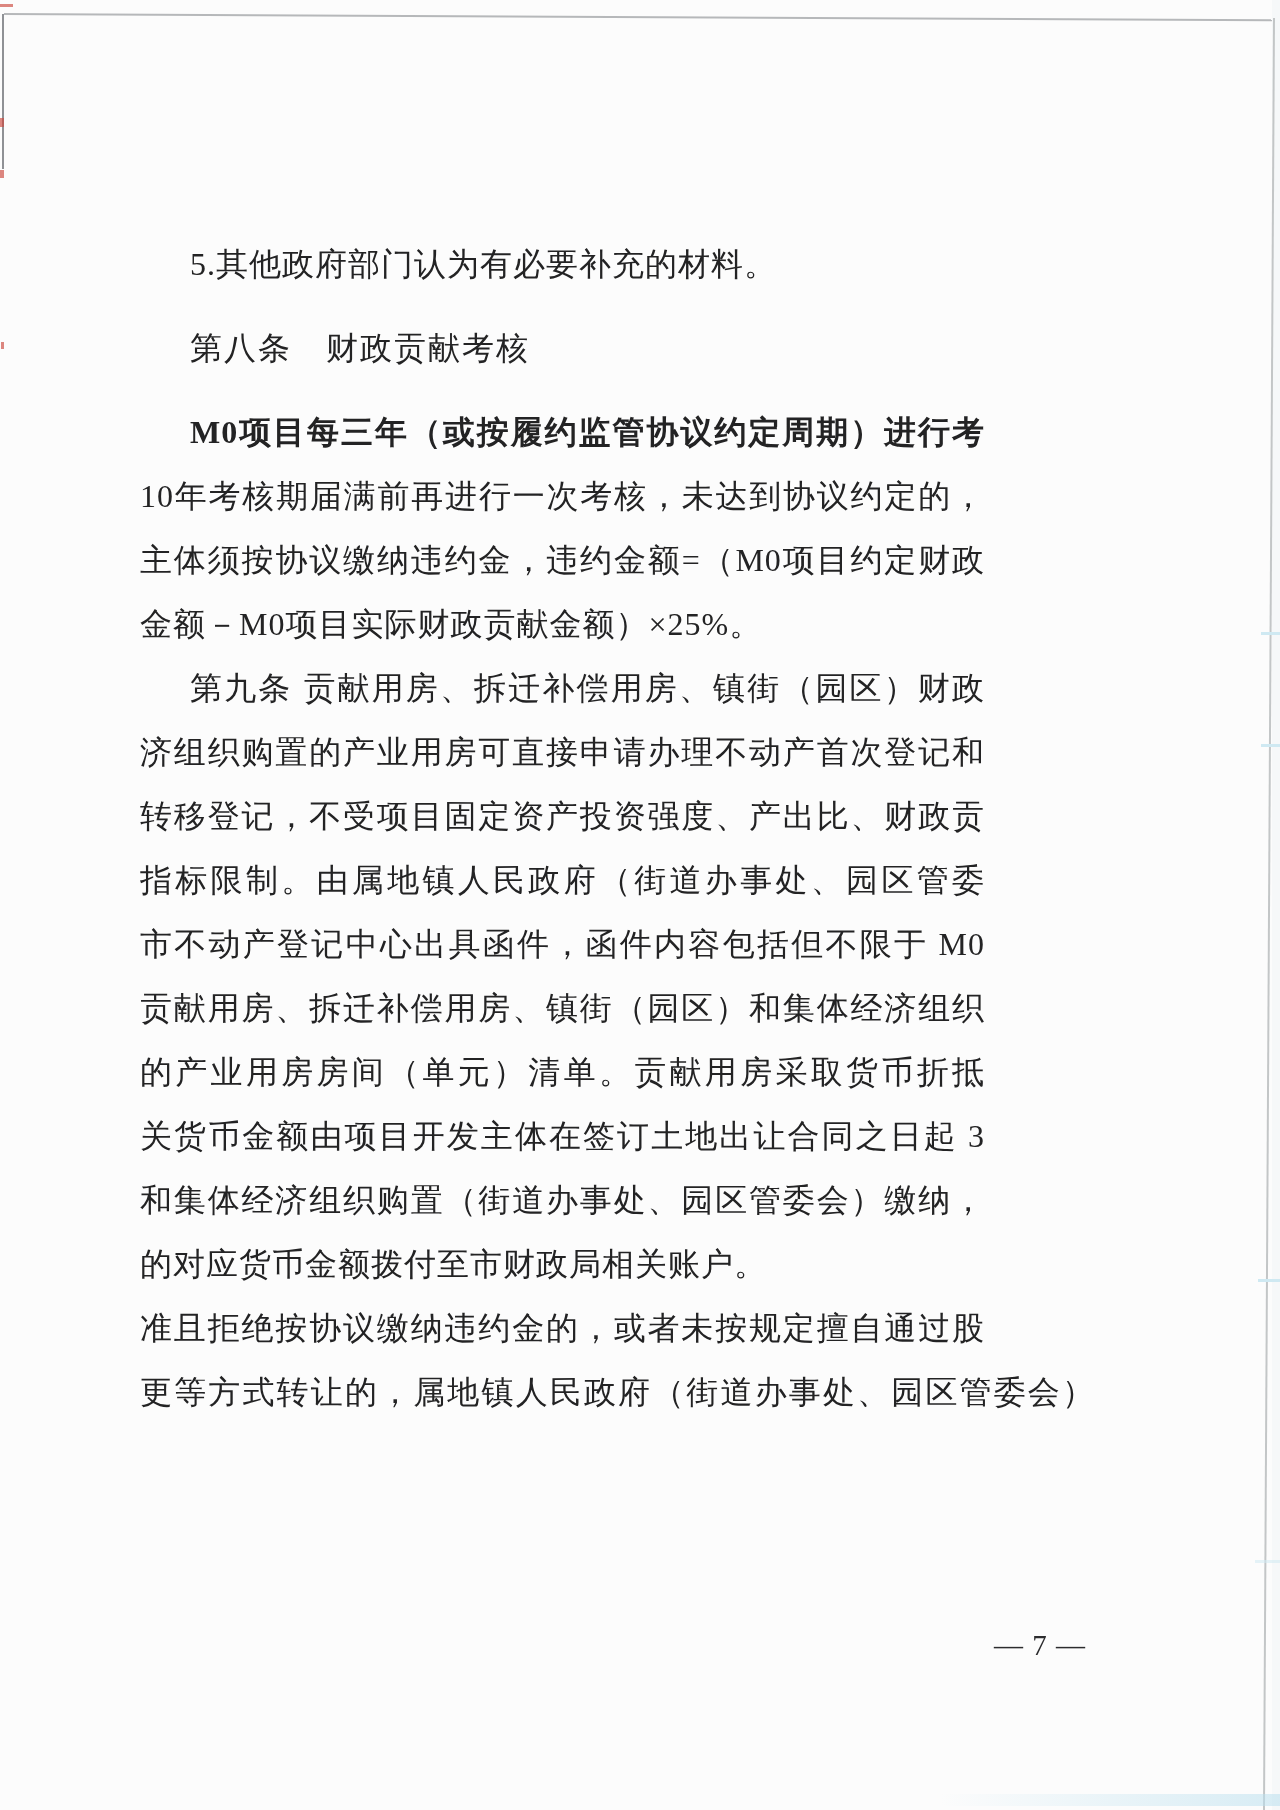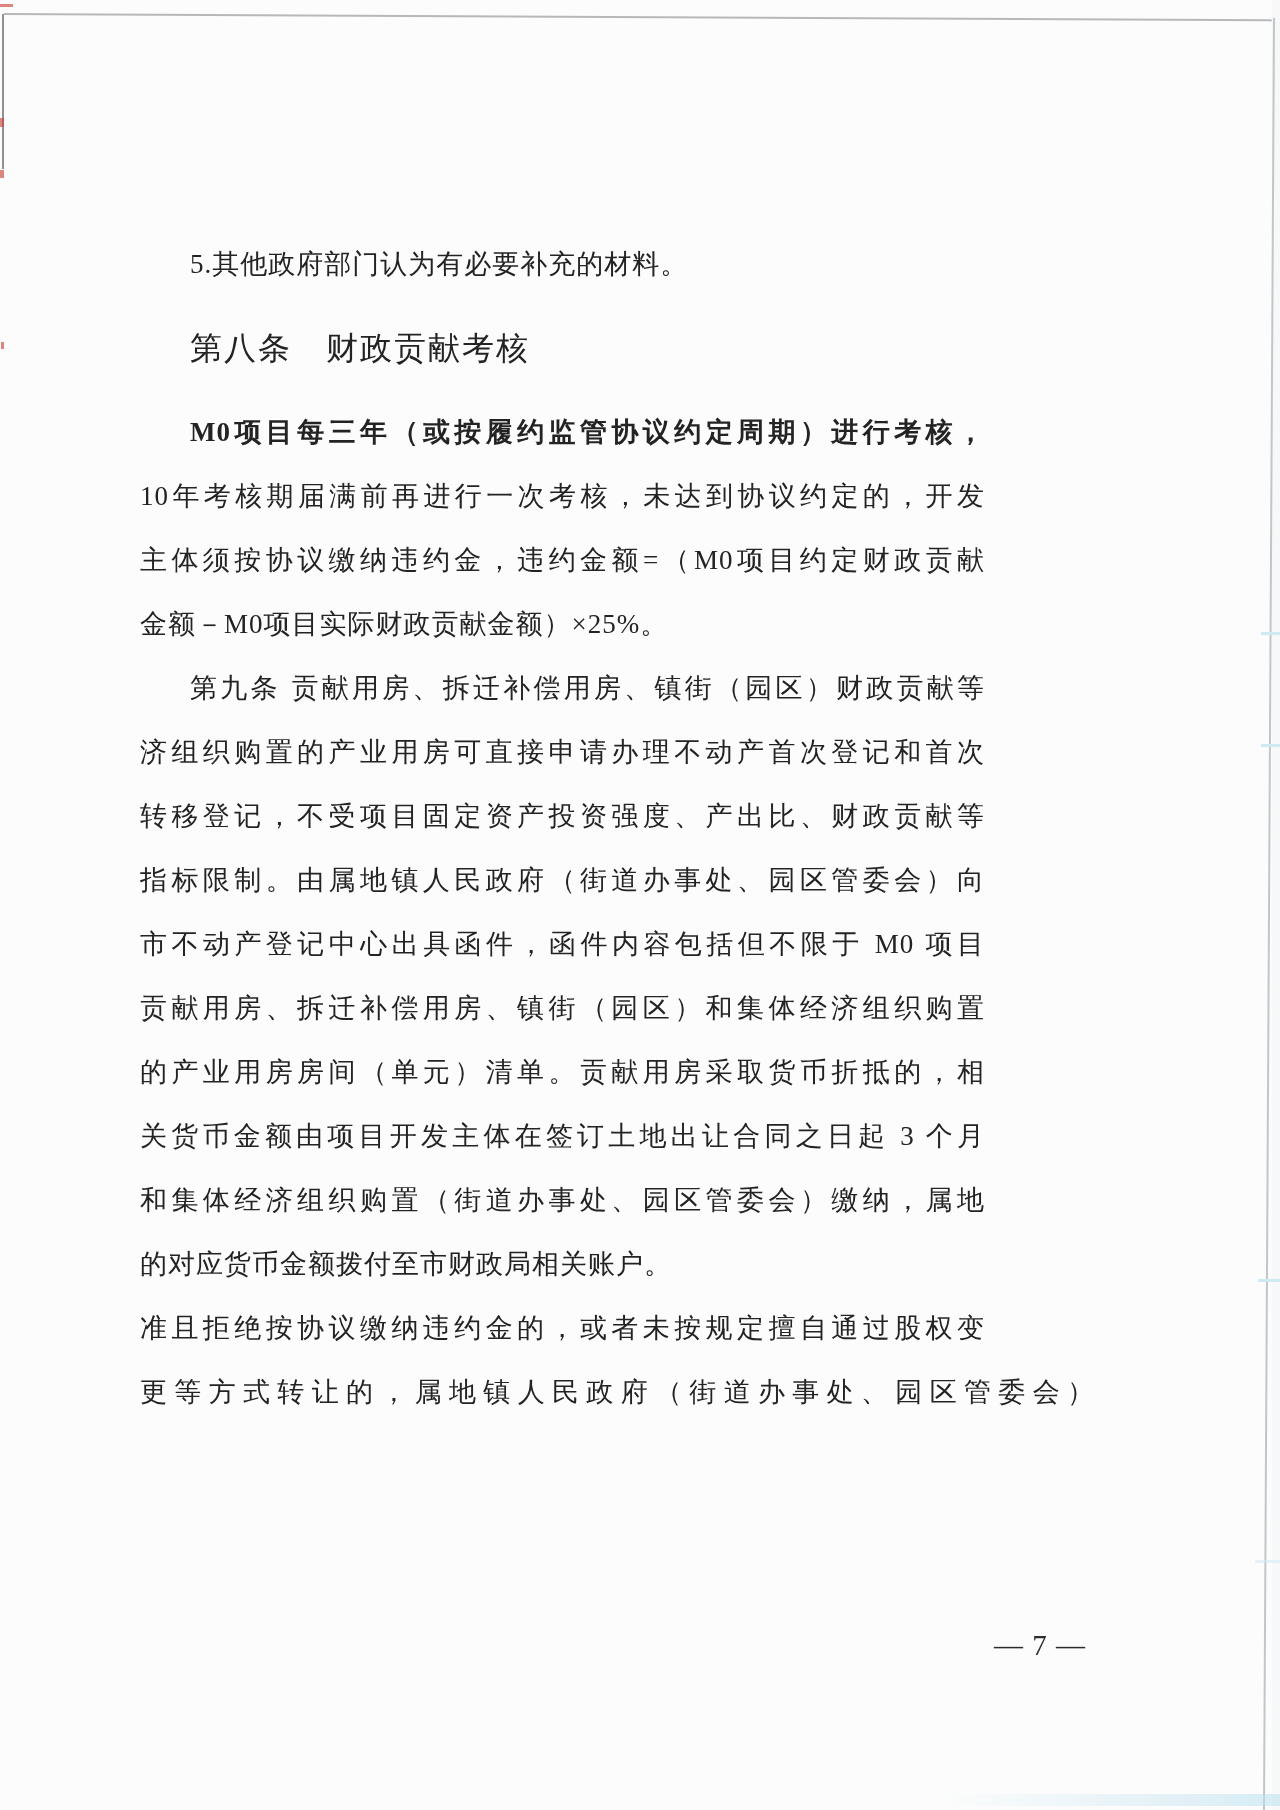--- a/index.html
+++ b/index.html
@@ -39,21 +39,21 @@
   .blue-bottom{
     position:absolute;left:940px;top:1794px;width:340px;height:12px;
     background:linear-gradient(to right, rgba(185,223,238,0), rgba(185,223,238,0.55));
   }
   
   .doc{
     position:absolute;left:140px;top:232px;width:845px;
     color:#232324;
   }
   .line{
-    height:64px;line-height:64px;font-size:27px;
+    height:64px;line-height:64px;font-size:32px;
     letter-spacing:1px;white-space:nowrap;overflow:visible;
   }
   .line.just{
     white-space:normal;text-align:justify;text-align-last:justify;
     overflow:hidden;
   }
   .line.indent{text-indent:50px;}
   .line.sp{margin-top:20px;font-weight:bold;}
   .line.wide{width:955px;}
   .line .b{

